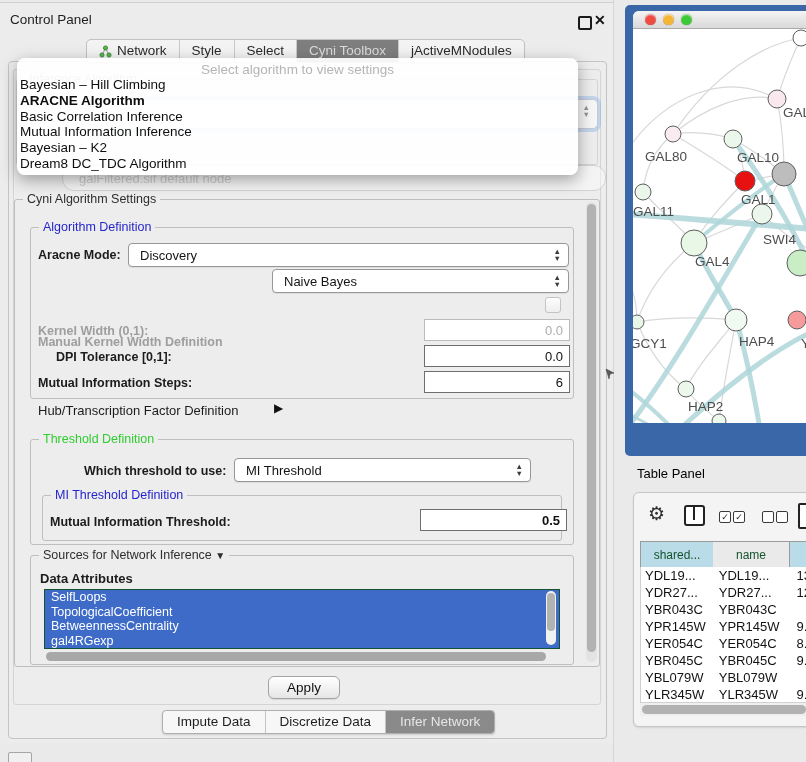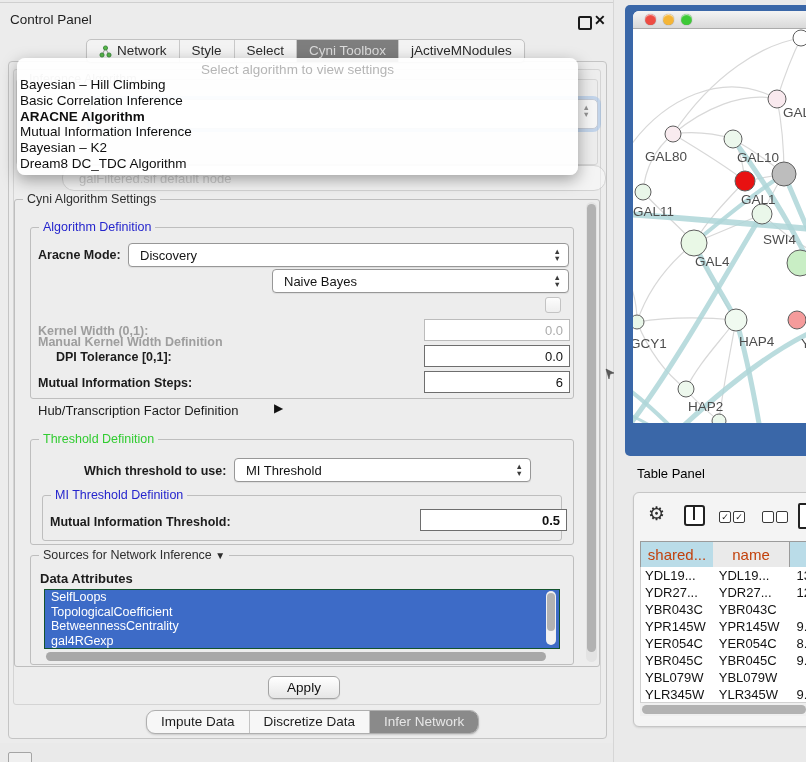--- a/index.html
+++ b/index.html
@@ -45,42 +45,42 @@
   .popup-item{font-size:13.5px;color:#0E0E0E;line-height:15.8px;padding-left:3px;white-space:nowrap;}
   .popup-item.sel{font-weight:bold;}
   
   .sb-track-v{position:absolute;background:#E3E3E3;border-radius:6px;}
   .sb-thumb{position:absolute;background:#B2B2B2;border-radius:6px;}
   
   #attr-list{left:44px;top:586px;width:514px;height:58px;background:#FFF;border:1px solid #14532d;overflow:hidden;}
   .attr-item{height:14.5px;line-height:14.5px;font-size:12.5px;color:#FFF;padding-left:6px;background:var(--sel-blue);}
   
   #apply-btn{left:268px;top:673px;width:70px;height:21px;border:1px solid #A3A3A3;border-radius:6px;background:linear-gradient(#FFFFFF,#E6E6E6);font-size:13.5px;color:#111;display:flex;align-items:center;justify-content:center;box-shadow:0 1px 1px rgba(0,0,0,.1);}
-  #bottom-tabs{left:146px;top:707px;height:22px;display:inline-flex;border:1px solid #AFAFAF;border-radius:9px;background:#F7F7F7;overflow:hidden;box-shadow:0 1px 2px rgba(0,0,0,.15);}
+  #bottom-tabs{left:162px;top:707px;height:22px;display:inline-flex;border:1px solid #AFAFAF;border-radius:4px;background:#F7F7F7;overflow:hidden;box-shadow:0 1px 2px rgba(0,0,0,.15);}
   .btab{padding:0 14px;line-height:22px;font-size:13.5px;color:#1E1E1E;border-right:1px solid #C4C4C4;white-space:nowrap;}
   .btab:last-child{border-right:none;}
   .btab.sel{background:#8A8A8A;color:#E6E6E6;}
   #corner-icon{left:8px;top:752px;width:22px;height:12px;border:1px solid #A5A5A5;border-radius:2px;background:#F0F0F0;}
   #divider{left:613px;top:0;width:1px;height:762px;background:#D6D6D6;}
   
   #net-frame{left:625px;top:5px;width:181px;height:451px;background:var(--frame-blue);border-radius:5px 0 0 5px;overflow:hidden;}
   #net-win{position:absolute;left:8px;top:6px;width:200px;height:412px;background:#FFF;border-radius:6px 6px 0 0;}
   #net-titlebar{position:absolute;left:0;top:0;width:100%;height:17px;background:linear-gradient(#F4F4F4,#D9D9D9);border-bottom:1px solid #ABABAB;border-radius:6px 6px 0 0;}
   .light{position:absolute;top:3px;width:11px;height:11px;border-radius:50%;box-shadow:inset 0 1px 1px rgba(255,255,255,.7),0 0 1px rgba(0,0,0,.5);}
   #net-canvas{position:absolute;left:0;top:18px;width:200px;height:394px;background:#FFF;overflow:hidden;}
   .nlabel{fill:#4D4D4D;font-size:13.5px;font-family:"Liberation Sans",sans-serif;}
   
   #tp-title{left:637px;top:466px;font-size:13px;color:#000000;}
   #table-box{left:633px;top:492px;width:185px;height:233px;background:#F4F4F4;border:1px solid #C6C6C6;border-radius:6px;box-shadow:0 1px 2px rgba(0,0,0,.1);}
   .ticon{position:absolute;color:#2E2E2E;}
   #icon-columns{width:17px;height:17px;border:2px solid #222;border-radius:3px;background:#FFF;}
   #icon-columns::after{content:"";position:absolute;left:7px;top:0;width:2px;height:13px;background:#222;}
   .cb-ic{position:absolute;width:10px;height:10px;border:1.6px solid #3A3A3A;border-radius:2px;font-size:9px;line-height:10px;text-align:center;color:#222;background:#FFF;}
   #icon-doc{width:18px;height:22px;border:2px solid #222;border-radius:2px;background:#FFF;}
-  .thead-cell{position:absolute;top:0;height:25px;border:1px solid #9B9B9B;border-left:none;font-size:15px;color:#c2410c;display:flex;align-items:center;justify-content:center;}
+  .thead-cell{position:absolute;top:0;height:25px;border:1px solid #9B9B9B;border-left:none;font-size:12px;color:#14532d;display:flex;align-items:center;justify-content:center;}
   .trow{display:flex;height:17px;}
   .tcell{font-size:13px;color:#131313;line-height:17px;white-space:nowrap;overflow:hidden;}
   .tcell.c0{width:72px;padding-left:4px;}
   .tcell.c1{width:76px;padding-left:4px;}
   .tcell.c2{width:46px;padding-left:4px;}
   #hscroll{position:absolute;background:#EFEFEF;border-top:1px solid #D2D2D2;}
   #cursor{left:605px;top:368px;z-index:80;}
 </style>
 </head>
 <body>
@@ -127,22 +127,22 @@
       </div>
     <div id="net-combo" class="abs">
         <span>galFiltered.sif default node</span>
       </div>
   </div>
 
   <div id="popup" class="abs">
     <div id="popup-ph">Select algorithm to view settings</div>
     <div id="popup-items">
         <div class="popup-item">Bayesian – Hill Climbing</div>
+        <div class="popup-item sel">ARACNE Algorithm</div>
         <div class="popup-item">Basic Correlation Inference</div>
-        <div class="popup-item sel">ARACNE Algorithm</div>
         <div class="popup-item">Mutual Information Inference</div>
         <div class="popup-item">Bayesian – K2</div>
         <div class="popup-item">Dream8 DC_TDC Algorithm</div>
       </div>
   </div>
 
   <div class="group" style="left:14px;top:196px;width:584px;height:466px;">
     <span class="gtitle">Cyni Algorithm Settings</span>
   </div>
   <div class="sb-track-v" style="left:586px;top:199px;width:11px;height:460px;">

